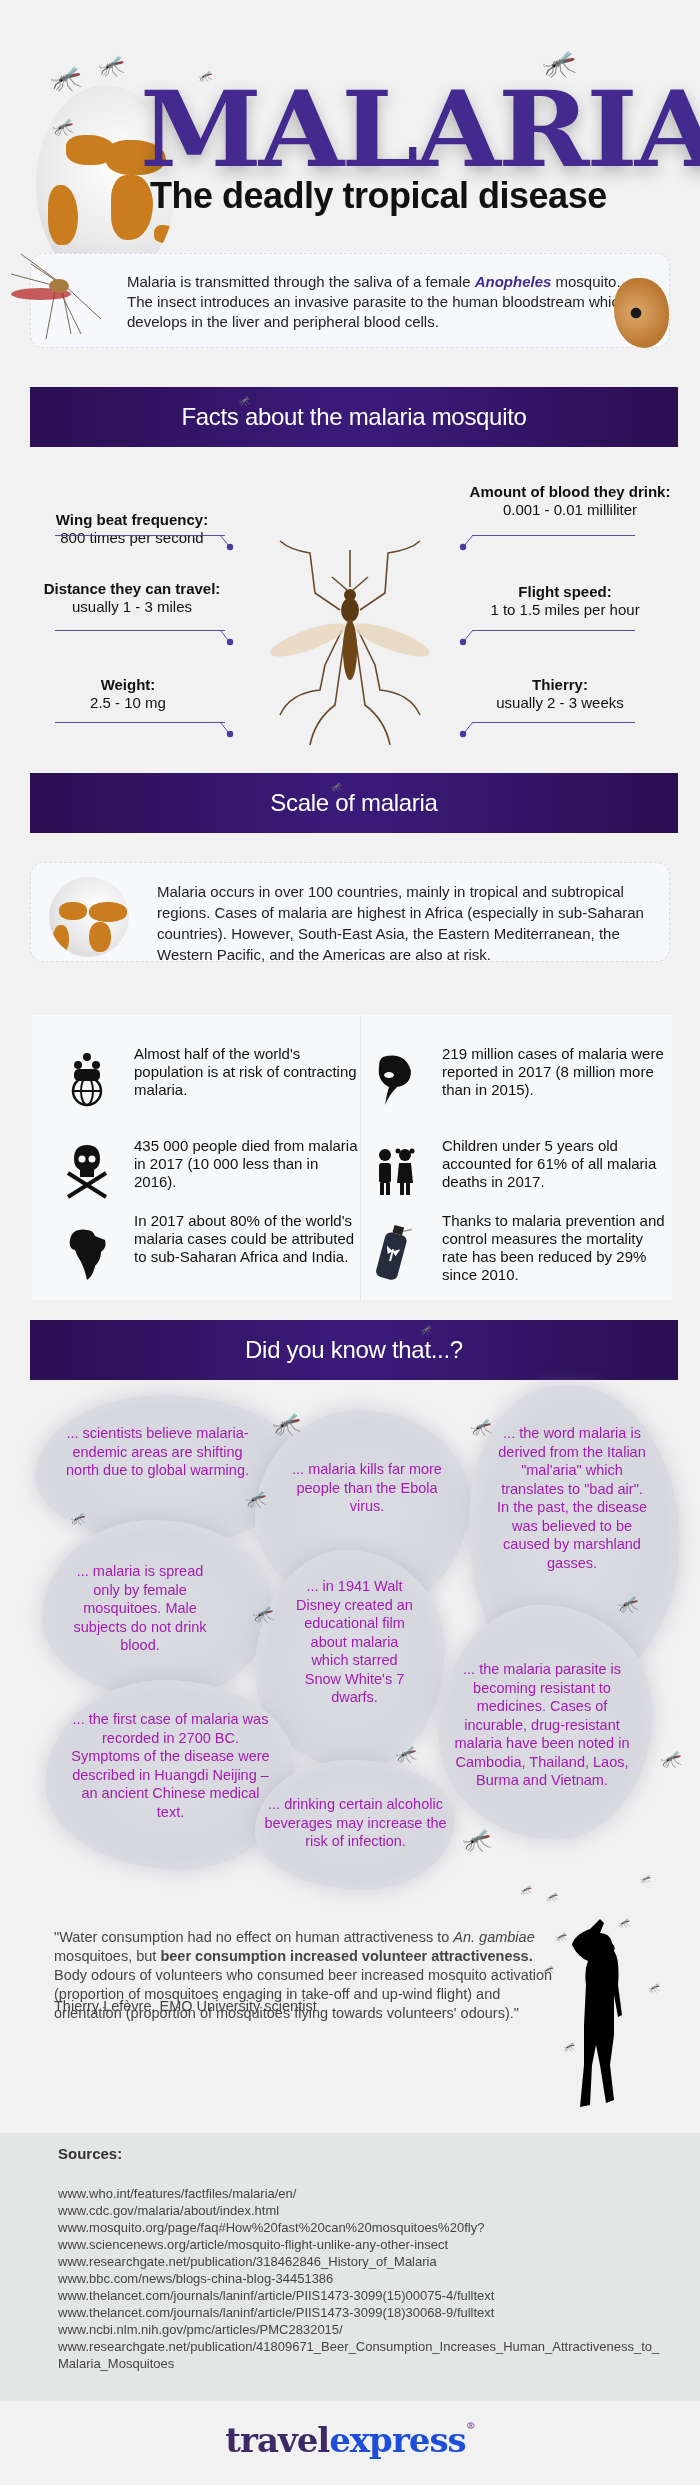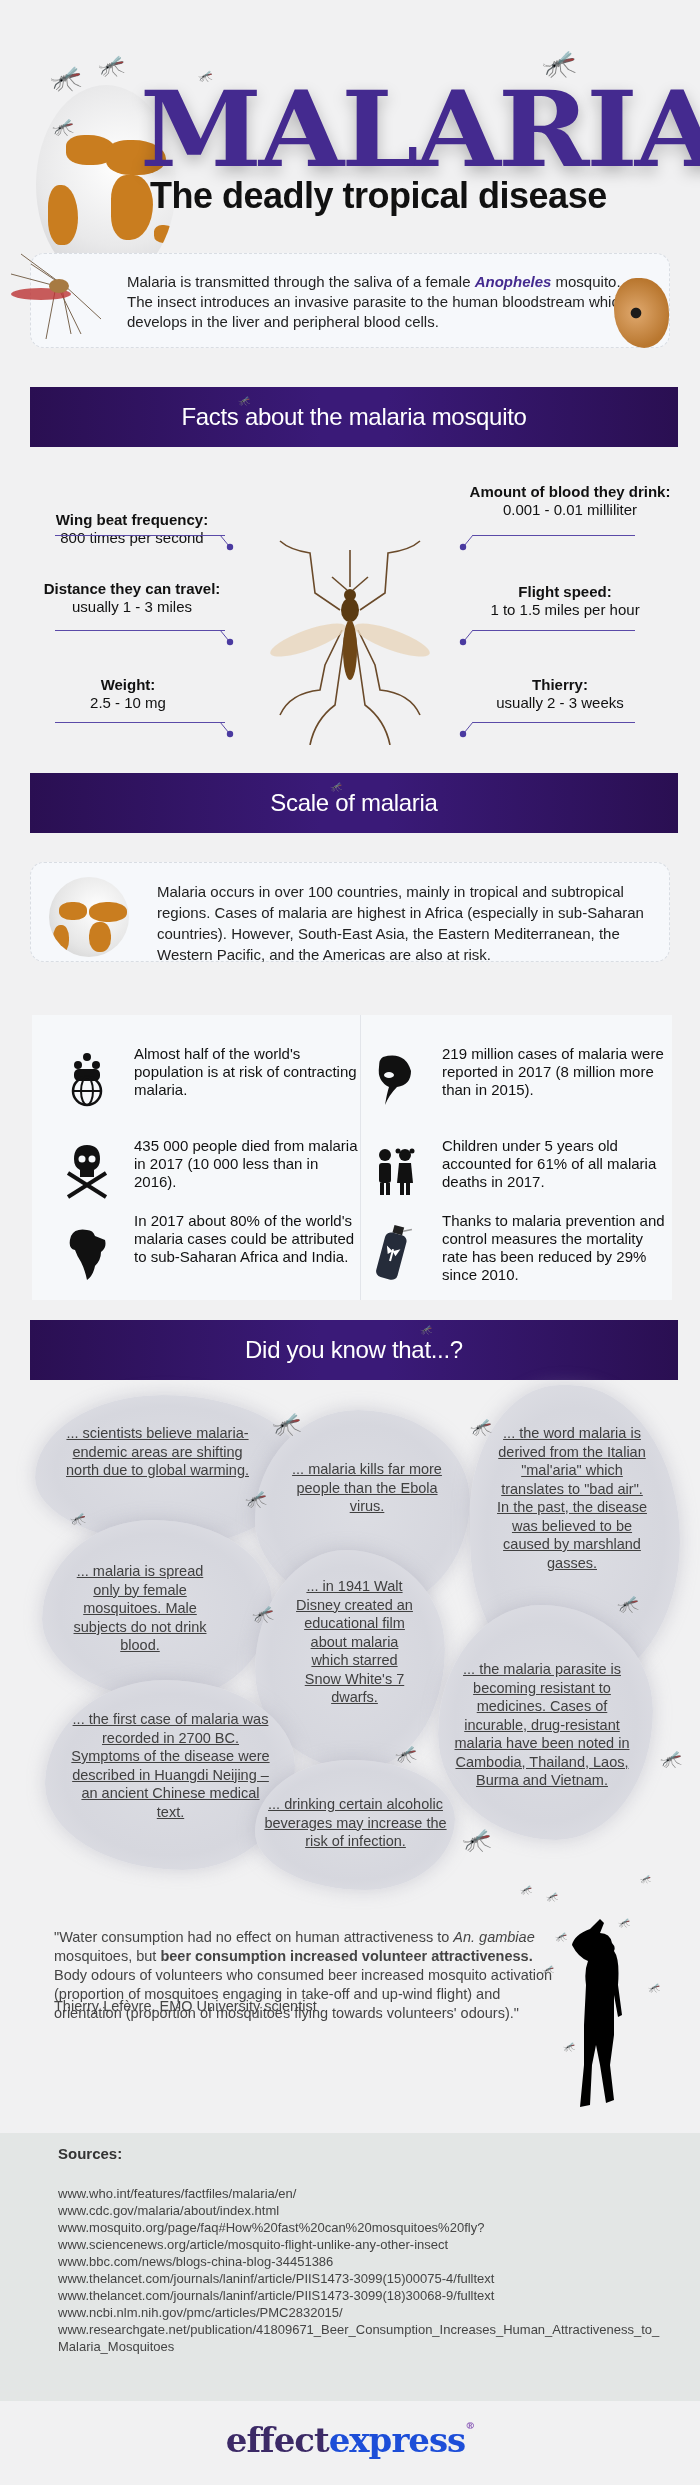--- a/index.html
+++ b/index.html
@@ -49,21 +49,21 @@
 
   .stats { position: absolute; left: 32px; top: 1015px; width: 640px; height: 285px; background: #f6f8fa; }
   .stats .divider { position: absolute; left: 328px; top: 0; width: 1px; height: 100%; background: #e2e5ea; }
   .stat { position: absolute; width: 300px; height: 80px; }
   .stat .ico { position: absolute; left: 0; top: 6px; width: 50px; height: 56px; display: flex; align-items: center; justify-content: center; color: #111; font-size: 36px; }
   .stat .txt { position: absolute; left: 72px; top: 0; width: 226px; font-size: 15px; line-height: 18px; color: #111; }
 
   
   .bubble { position: absolute; background: radial-gradient(ellipse at center, #dcdde3 0%, #d6d7de 60%, #e5e5ea 100%);
             border-radius: 48% 52% 45% 55% / 55% 45% 55% 45%; box-shadow: 0 0 18px rgba(150,150,165,0.35); }
-  .btext { position: absolute; text-align: center; font-size: 14.5px; line-height: 18.5px; color: #404040; text-decoration: underline; }
+  .btext { position: absolute; text-align: center; font-size: 14.5px; line-height: 18.5px; color: #a21caf; }
   .bug { position: absolute; font-size: 18px; color: #111; line-height: 1; }
 
   
   .quote { position: absolute; left: 54px; top: 1928px; width: 500px; font-size: 14.5px; line-height: 19px; color: #444; }
   .quote i { font-style: italic; }
   .quote b { font-weight: bold; color: #444; }
   .quote-author { position: absolute; left: 54px; top: 1998px; font-size: 14.5px; color: #444; }
   .drinker { position: absolute; left: 560px; top: 1915px; width: 80px; height: 200px; }
 
   
@@ -359,23 +359,24 @@
 <span class="bug" style="left:648px;top:1983px;font-size:10px;">🦟</span>
 <span class="bug" style="left:563px;top:2042px;font-size:10px;">🦟</span>
 
 <section class="sources">
   <h3>Sources:</h3>
   <ul>
     <li>www.who.int/features/factfiles/malaria/en/</li>
     <li>www.cdc.gov/malaria/about/index.html</li>
     <li>www.mosquito.org/page/faq#How%20fast%20can%20mosquitoes%20fly?</li>
     <li>www.sciencenews.org/article/mosquito-flight-unlike-any-other-insect</li>
+    <li>www.researchgate.net/publication/318462846_History_of_Malaria</li>
     <li>www.bbc.com/news/blogs-china-blog-34451386</li>
     <li>www.thelancet.com/journals/laninf/article/PIIS1473-3099(15)00075-4/fulltext</li>
     <li>www.thelancet.com/journals/laninf/article/PIIS1473-3099(18)30068-9/fulltext</li>
     <li>www.ncbi.nlm.nih.gov/pmc/articles/PMC2832015/</li>
     <li>www.researchgate.net/publication/41809671_Beer_Consumption_Increases_Human_Attractiveness_to_Malaria_Mosquitoes</li>
   </ul>
 </section>
 
 <div class="brand">
-  <span class="a">effect</span><span class="b">express</span><sup>®</sup>
+  <span class="a">travel</span><span class="b">express</span><sup>®</sup>
 </div>
 
 </body></html>

